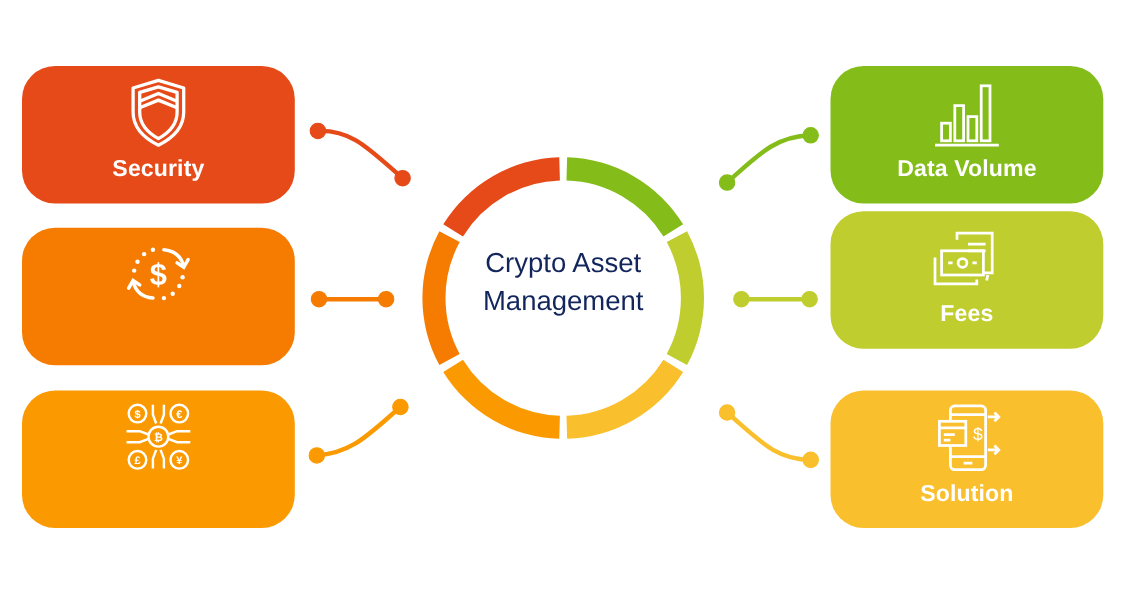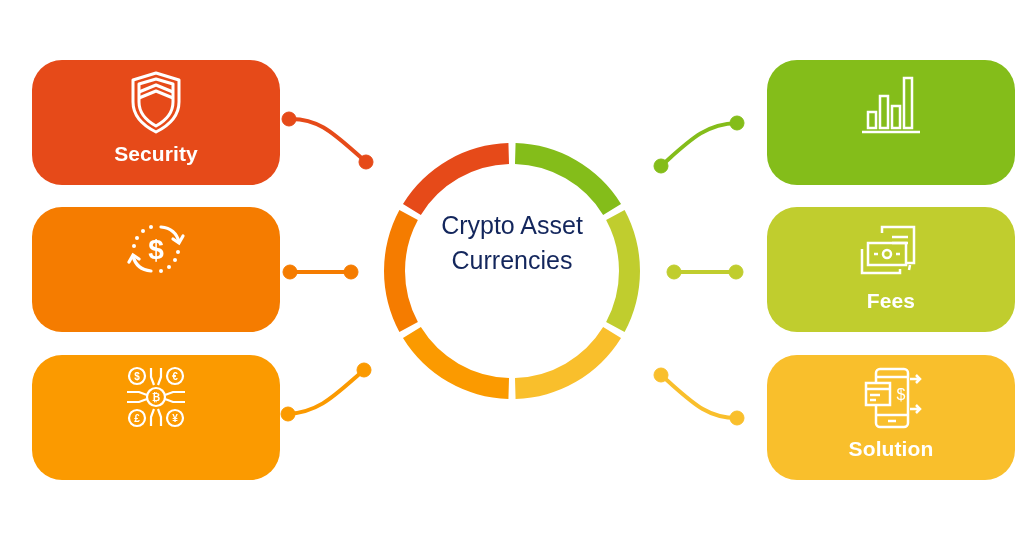--- a/index.html
+++ b/index.html
@@ -3,29 +3,29 @@
   <meta charset="utf-8">
   <style>
     html, body { margin: 0; padding: 0; }
     body {
       width: 1024px; height: 542px; background: #ffffff; position: relative; overflow: hidden;
       font-family: "Liberation Sans", sans-serif;
     }
     .box {
       position: absolute; width: 248px; height: 125px; border-radius: 30px;
       display: flex; flex-direction: column; align-items: center; justify-content: flex-start;
-      color: #ffffff; box-sizing: border-box; padding-top: 8px; margin-left: 12px;
+      color: #ffffff; box-sizing: border-box; padding-top: 8px;
     }
     .box .icon { width: 70px; height: 68px; display: block; }
     .box .label {
       font-size: 21px; font-weight: bold; margin-top: 6px; letter-spacing: 0.1px; white-space: nowrap;
     }
     #connectors, #ring { position: absolute; left: 0; top: 0; }
     .center-title {
-      position: absolute; left: 412px; top: 208px; width: 200px; text-align: center;
+      position: absolute; left: 412px; top: 222px; width: 200px; text-align: center;
       color: #13265c; font-size: 25px; line-height: 35px; font-weight: normal;
     }
   </style>
 </head>
 <body>
 
 <svg id="connectors" width="1024" height="542" viewBox="0 0 1024 542">
   <g stroke="#e64a19" fill="#e64a19">
     <path d="M289 119 C 320 118, 335 135, 366 162" fill="none" stroke-width="4"></path>
     <circle cx="289" cy="119" r="7"></circle>
@@ -64,21 +64,21 @@
       <path d="M515.5739697566167 143.04990527483466 A128 128 0 0 1 621.0210475703101 203.92980403582987 L603.1347819533061 214.93350806120154 A107 107 0 0 0 514.9876153434219 164.0417176906821 Z" fill="#84bd1a"></path>
       <path d="M624.595017326927 210.12010123900478 A128 128 0 0 1 624.595017326927 331.8798987609953 L606.122397296728 321.89179037051946 A107 107 0 0 0 606.122397296728 220.10820962948054 Z" fill="#c0cd2e"></path>
       <path d="M621.0210475703101 338.0701959641701 A128 128 0 0 1 515.5739697566167 398.95009472516534 L514.9876153434219 377.9582823093179 A107 107 0 0 0 603.1347819533061 327.06649193879844 Z" fill="#f9bf2c"></path>
       <path d="M508.4260302433832 398.95009472516534 A128 128 0 0 1 402.9789524296899 338.0701959641701 L420.8652180466939 327.06649193879844 A107 107 0 0 0 509.01238465657815 377.9582823093179 Z" fill="#fb9a00"></path>
       <path d="M399.4049826730731 331.8798987609953 A128 128 0 0 1 399.40498267307305 210.12010123900487 L417.877602703272 220.10820962948063 A107 107 0 0 0 417.87760270327203 321.89179037051946 Z" fill="#f57c00"></path>
     </g>
 </svg>
 
 <div class="center-title">
   <div>Crypto Asset</div>
-  <div>Currencies</div>
+  <div>Management</div>
 </div>
 
 <div class="box" style="left:20px; top:60px; background:#e64a19;">
   <svg class="icon" viewBox="0 0 70 68" fill="none" stroke="#fff" stroke-width="3" stroke-linejoin="round">
     <path d="M35 5 L58 12 L58 34 C58 48 47 58 35 64 C23 58 12 48 12 34 L12 12 Z"></path>
     <path d="M35 11 L52 16 L52 34 C52 45 44 53 35 58 C26 53 18 45 18 34 L18 16 Z"></path>
     <path d="M18 30 L35 23 L52 30"></path>
     <path d="M18 24 L35 17 L52 24"></path>
   </svg>
   <span class="label">Security</span>
@@ -130,23 +130,24 @@
 </div>
 
 <div class="box" style="left:755px; top:60px; background:#84bd1a;">
   <svg class="icon" viewBox="0 0 70 68" fill="none" stroke="#fff" stroke-width="2.5">
     <rect x="12" y="44" width="8" height="16"></rect>
     <rect x="24" y="28" width="8" height="32"></rect>
     <rect x="36" y="38" width="8" height="22"></rect>
     <rect x="48" y="10" width="8" height="50"></rect>
     <path d="M6 64 L64 64"></path>
   </svg>
+  <span class="label">Data Volume</span>
 </div>
 
-<div class="box" style="left:755px; top:207px; background:#c0cd2e;text-align:center;">
+<div class="box" style="left:755px; top:192px; background:#c0cd2e;text-align:center;">
   <svg class="icon" viewBox="0 0 70 68" fill="none" stroke="#fff" stroke-width="2.5">
     <path d="M26 18 L26 12 L58 12 L58 48 L50 48"></path>
     <path d="M36 22 L52 22"></path>
       <path d="M36 28 L52 28"></path>
     <rect x="12" y="28" width="38" height="22"></rect>
     <path d="M6 34 L6 58 L44 58 L44 54"></path>
     <circle cx="31" cy="39" r="4"></circle>
     <path d="M18 39 L22 39"></path>
       <path d="M40 39 L44 39"></path>
     <path d="M54 50 L53 55"></path>

